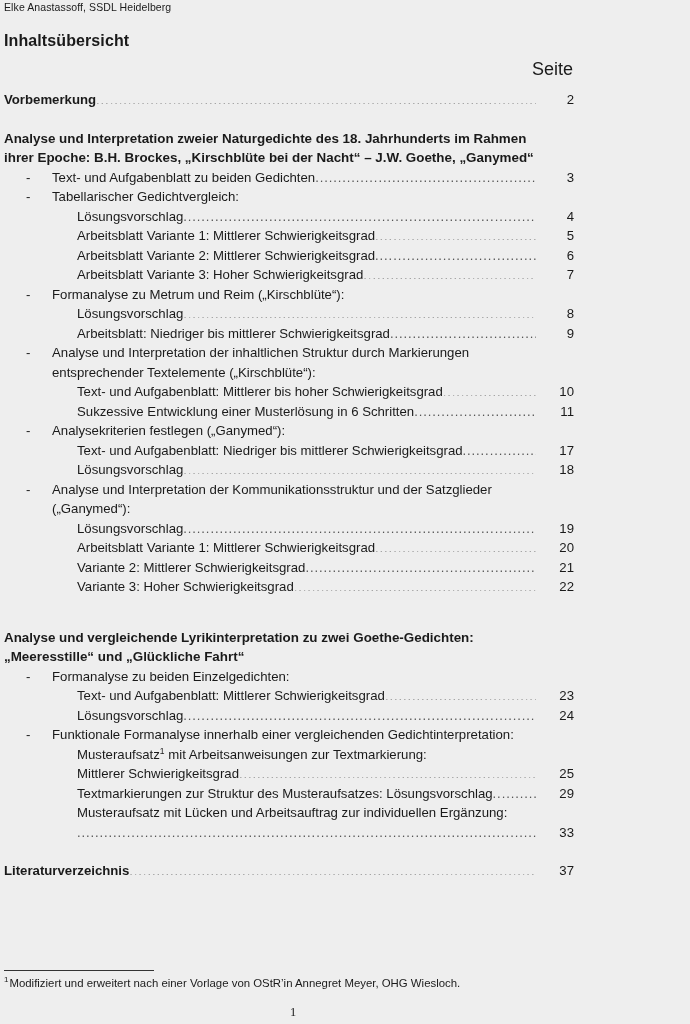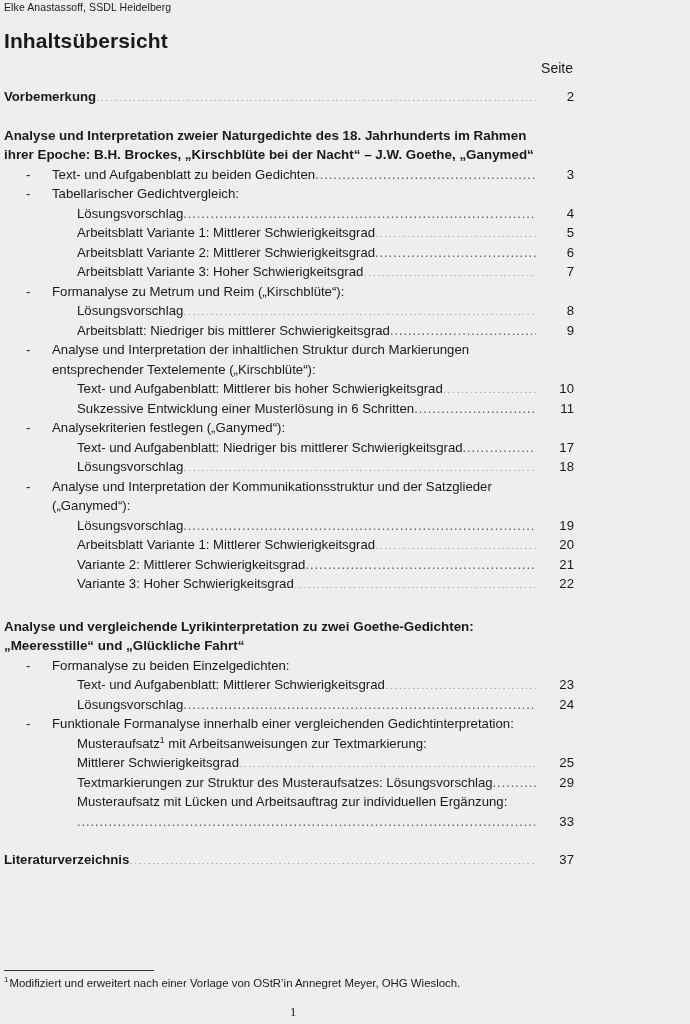--- a/index.html
+++ b/index.html
@@ -29,35 +29,35 @@
   
   .doc-header {
     font-size: 10.5px;
     line-height: 13px;
     padding-top: 1px;
     letter-spacing: 0.1px;
   }
 
   
   .doc-title {
-    font-size: 21px;
+    font-size: 16px;
     font-weight: bold;
     line-height: 18px;
     margin-top: 18px;
     letter-spacing: 0.1px;
   }
 
   
   .seite-row {
     margin-top: 9px;
     text-align: right;
     padding-right: 1px;
   }
   .seite-label {
-    font-size: 14px;
+    font-size: 18px;
     font-weight: normal;
   }
 
   
   .toc-row {
     display: flex;
     align-items: baseline;
     font-size: 13.2px;
     line-height: 19.5px;
     white-space: nowrap;
@@ -330,21 +330,21 @@
       </div>
       <div class="toc-row lvl-sub">
         <span class="rowtext">Variante 3: Hoher Schwierigkeitsgrad</span>
         <span class="leader"></span>
         <span class="pageno">22</span>
       </div>
     </div>
 
   <div class="spacer-md"></div>
 
-  <div class="section-head" style="margin-top:4px">
+  <div class="section-head" style="margin-top:12px">
     <span class="hl">Analyse und vergleichende Lyrikinterpretation zu zwei Goethe-Gedichten:</span>
     <span class="hl">„Meeresstille“ und „Glückliche Fahrt“</span>
   </div>
 
   <div id="section2-entries">
       <div class="dash-row">
         <span class="dash">-</span>
         <span class="dashbody">
           <span class="rowtext">Formanalyse zu beiden Einzelgedichten:</span>
         </span>

